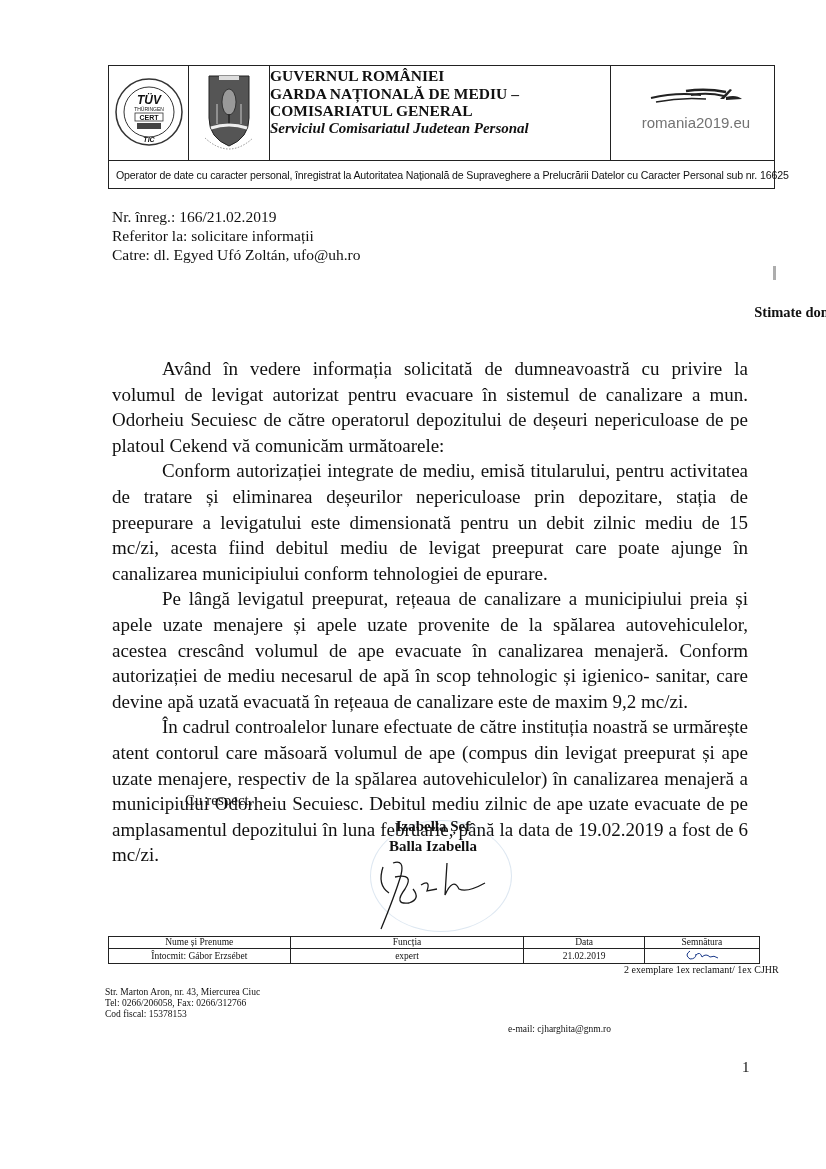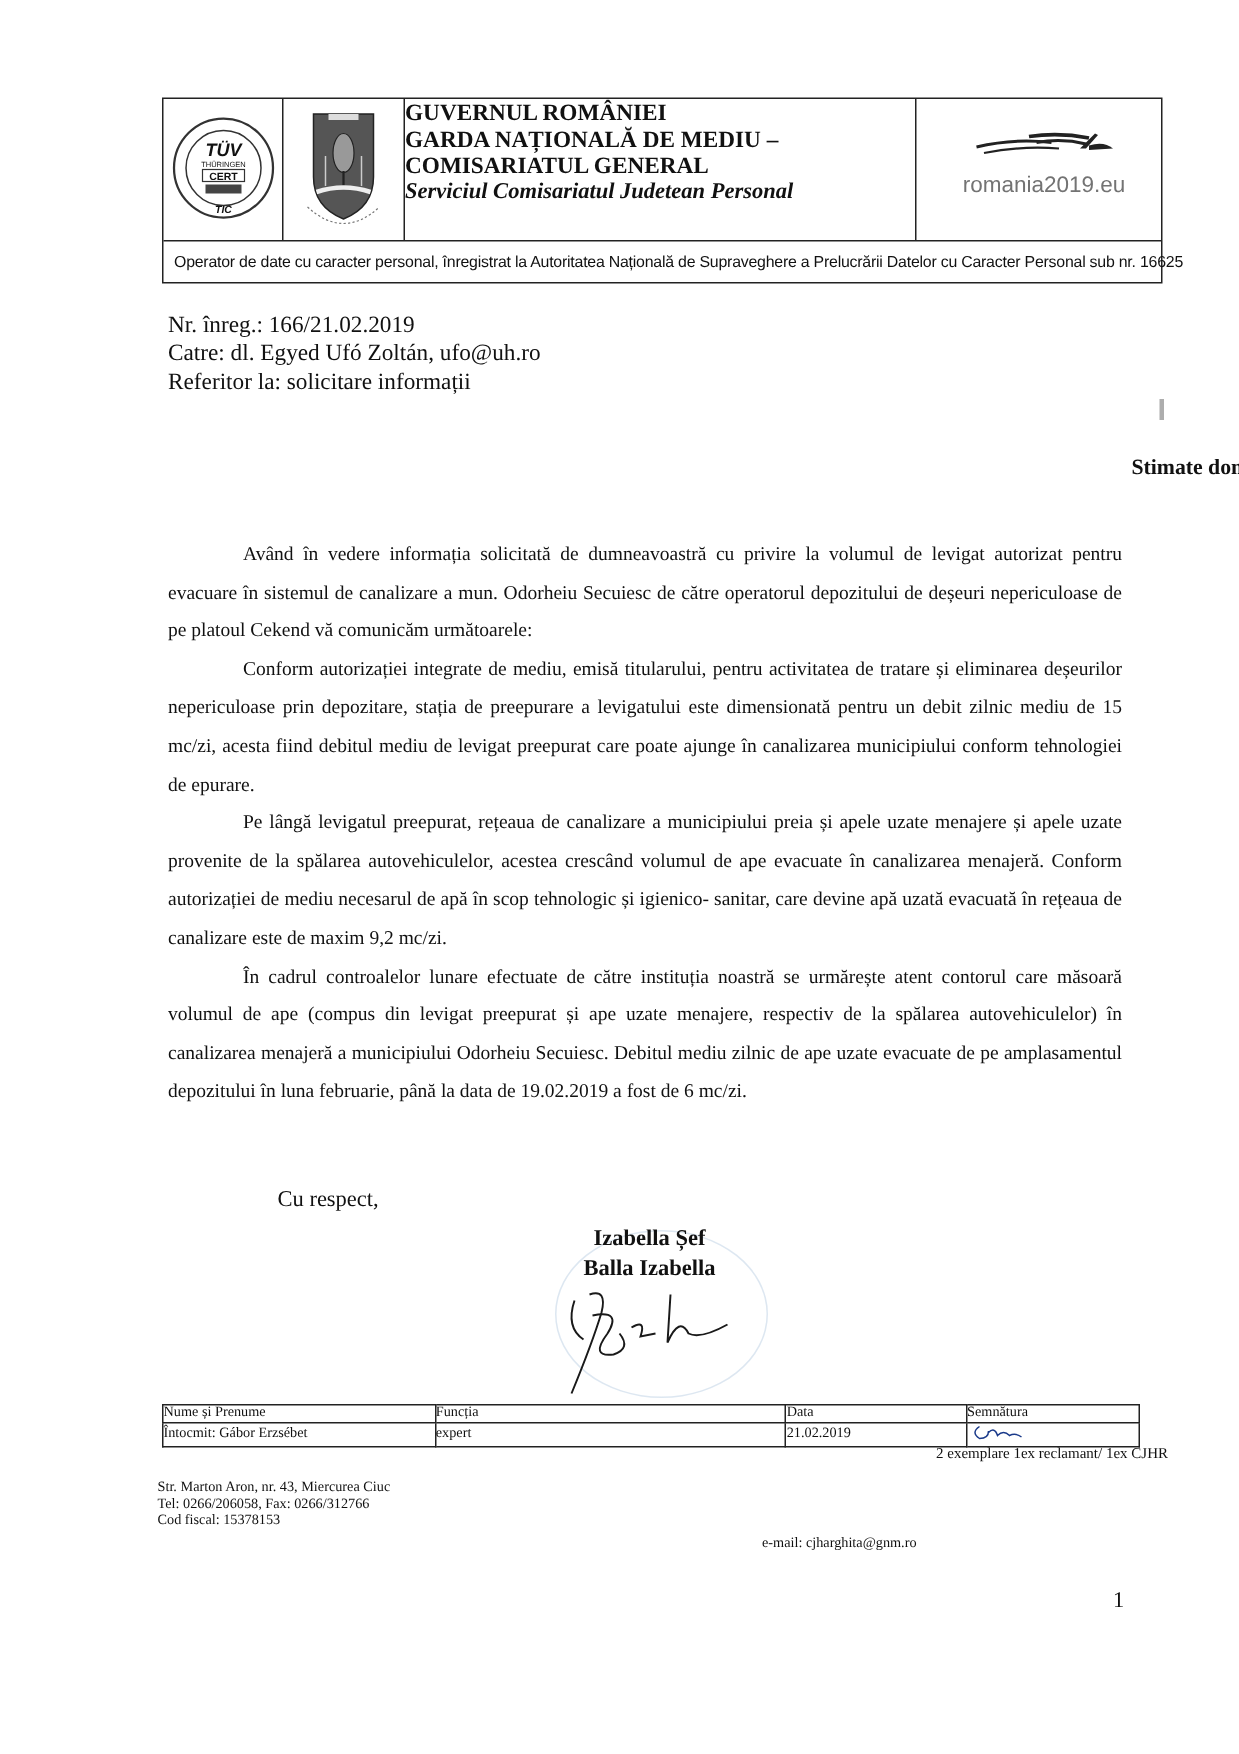--- a/index.html
+++ b/index.html
@@ -23,32 +23,32 @@
                 line-height: 28px; padding-left: 7px; box-sizing: border-box; white-space: nowrap; letter-spacing: -0.15px; }
 
   .ro-logo { position: absolute; left: 20px; top: 20px; width: 130px; text-align: center; }
   .ro-text { font-family: "Liberation Sans", "DejaVu Sans", sans-serif; font-size: 15px; color: #737373; margin-top: 2px; }
 
   
   .meta { left: 112px; top: 207px; font-size: 15.5px; line-height: 19px; }
 
   .greet { left: 0; width: 826px; top: 304px; text-align: right; font-weight: bold; font-size: 14.5px; margin-left: 37px; }
 
-  .body { left: 112px; top: 356px; width: 636px; font-size: 13px; line-height: 25.6px; text-align: justify; }
+  .body { left: 112px; top: 356px; width: 636px; font-size: 19px; line-height: 25.6px; text-align: justify; }
   .body p { margin: 0; text-indent: 50px; }
 
   .closing { left: 165px; top: 792px; font-size: 15px; margin-left: 20px; }
   .sig-title { left: 389px; top: 816px; font-weight: bold; font-size: 15px; line-height: 20px; text-align: center; }
 
   .stamp { left: 370px; top: 820px; width: 140px; height: 110px; border-radius: 50%;
            border: 1px solid rgba(120,160,200,0.25); }
 
   
   .tbl { left: 108px; top: 936px; width: 652px; border-collapse: collapse; font-size: 9.5px; }
-  .tbl td { border: 1px solid #222; text-align: left; height: 11px; padding: 0; line-height: 11px; }
+  .tbl td { border: 1px solid #222; text-align: center; height: 11px; padding: 0; line-height: 11px; }
 
   .copies { left: 624px; top: 964px; font-size: 10px; }
   .addr { left: 105px; top: 987px; font-size: 9.5px; line-height: 11px; }
   .email { left: 508px; top: 1011px; font-size: 9.5px; margin-top: 13px; }
   .pagenum { left: 742px; top: 1059px; font-size: 15px; }
   .mark { left: 773px; top: 266px; width: 3px; height: 14px; background: #777; opacity: 0.6; }
 </style>
 </head>
 <body>
 
@@ -96,22 +96,22 @@
         </svg>
         <div class="ro-text">romania2019.eu</div>
       </div>
     </div>
   </div>
   <div class="hdr-bottom">Operator de date cu caracter personal, înregistrat la Autoritatea Națională de Supraveghere a Prelucrării Datelor cu Caracter Personal sub nr. 16625</div>
 </div>
 
 <div class="abs meta">
   <div>Nr. înreg.: 166/21.02.2019</div>
+  <div>Referitor la: solicitare informații</div>
   <div>Catre: dl. Egyed Ufó Zoltán, ufo@uh.ro</div>
-  <div>Referitor la: solicitare informații</div>
 </div>
 
 <div class="abs mark"></div>
 
 <div class="abs greet">Stimate domnule,</div>
 
 <div class="abs body">
   <p>Având în vedere informația solicitată de dumneavoastră cu privire la volumul de levigat autorizat pentru evacuare în sistemul de canalizare a mun. Odorheiu Secuiesc de către operatorul depozitului de deșeuri nepericuloase de pe platoul Cekend vă comunicăm următoarele:</p>
   <p>Conform autorizației integrate de mediu, emisă titularului, pentru activitatea de tratare și eliminarea deșeurilor nepericuloase prin depozitare, stația de preepurare a levigatului este dimensionată pentru un debit zilnic mediu de 15 mc/zi, acesta fiind debitul mediu de levigat preepurat care poate ajunge în canalizarea municipiului conform tehnologiei de epurare.</p>
   <p>Pe lângă levigatul preepurat, rețeaua de canalizare a municipiului preia și apele uzate menajere și apele uzate provenite de la spălarea autovehiculelor, acestea crescând volumul de ape evacuate în canalizarea menajeră. Conform autorizației de mediu necesarul de apă în scop tehnologic și igienico- sanitar, care devine apă uzată evacuată în rețeaua de canalizare este de maxim 9,2 mc/zi.</p>

